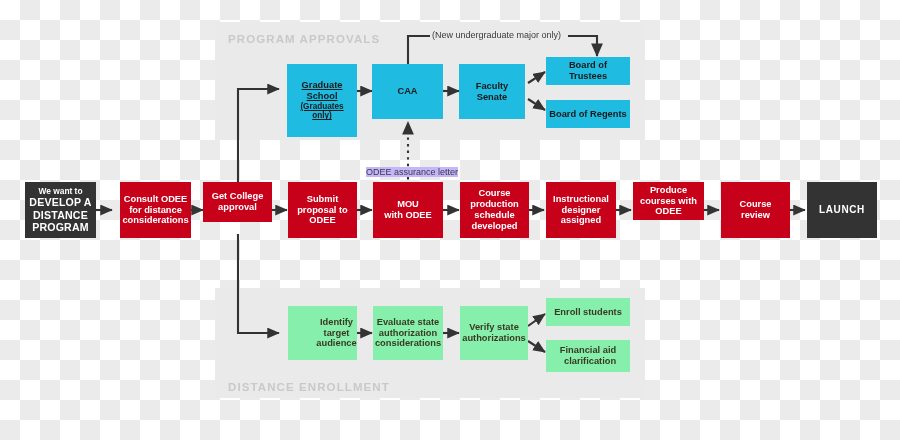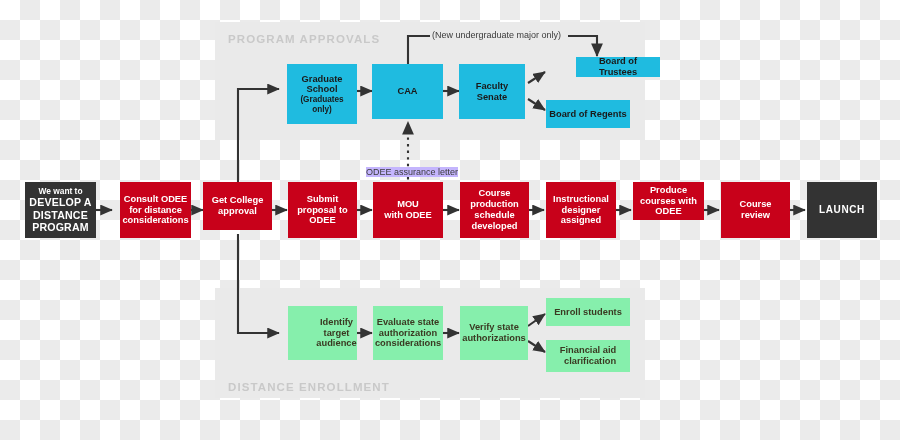--- a/index.html
+++ b/index.html
@@ -114,42 +114,42 @@
       <line x1="357" y1="333" x2="372" y2="333" marker-end="url(#ah)"></line>
       <line x1="443" y1="333" x2="459" y2="333" marker-end="url(#ah)"></line>
       <line x1="528" y1="326" x2="545" y2="314" marker-end="url(#ah)"></line>
       <line x1="528" y1="341" x2="545" y2="352" marker-end="url(#ah)"></line>
     </g>
   </svg>
 
   <div class="wirelabel" style="left:432px;top:30px;">(New undergraduate major only)</div>
   <div class="wirelabel" style="left:366px;top:167px;background:#c4b5fd;padding:0 0;">ODEE assurance letter</div>
 
-  <div class="node cyan" style="left:287px;top:64px;width:70px;height:60px;">
+  <div class="node cyan" style="left:287px;top:64px;width:70px;height:73px;text-decoration:underline;">
     <div>
       <span>Graduate</span>
       <span>School</span>
       <span class="sub">(Graduates only)</span>
     </div>
   </div>
 
   <div class="node cyan" style="left:372px;top:64px;width:71px;height:55px;">
     <div>
       <span>CAA</span>
     </div>
   </div>
 
   <div class="node cyan" style="left:459px;top:64px;width:66px;height:55px;">
     <div>
       <span>Faculty</span>
       <span>Senate</span>
     </div>
   </div>
 
-  <div class="node cyan" style="left:576px;top:57px;width:84px;height:20px;">
+  <div class="node cyan" style="left:546px;top:57px;width:84px;height:28px;">
     <div>
       <span>Board of Trustees</span>
     </div>
   </div>
 
   <div class="node dark start" style="left:25px;top:182px;width:71px;height:56px;">
     <div>
       <span class="small">We want to</span>
       <span class="big">DEVELOP A</span>
       <span class="big">DISTANCE</span>
@@ -164,21 +164,21 @@
   </div>
 
   <div class="node red" style="left:120px;top:182px;width:71px;height:56px;">
     <div>
       <span>Consult ODEE</span>
       <span>for distance</span>
       <span>considerations</span>
     </div>
   </div>
 
-  <div class="node red" style="left:203px;top:182px;width:69px;height:48px;">
+  <div class="node red" style="left:203px;top:182px;width:69px;height:40px;">
     <div>
       <span>Get College</span>
       <span>approval</span>
     </div>
   </div>
 
   <div class="node red" style="left:288px;top:182px;width:69px;height:56px;">
     <div>
       <span>Submit</span>
       <span>proposal to</span>

